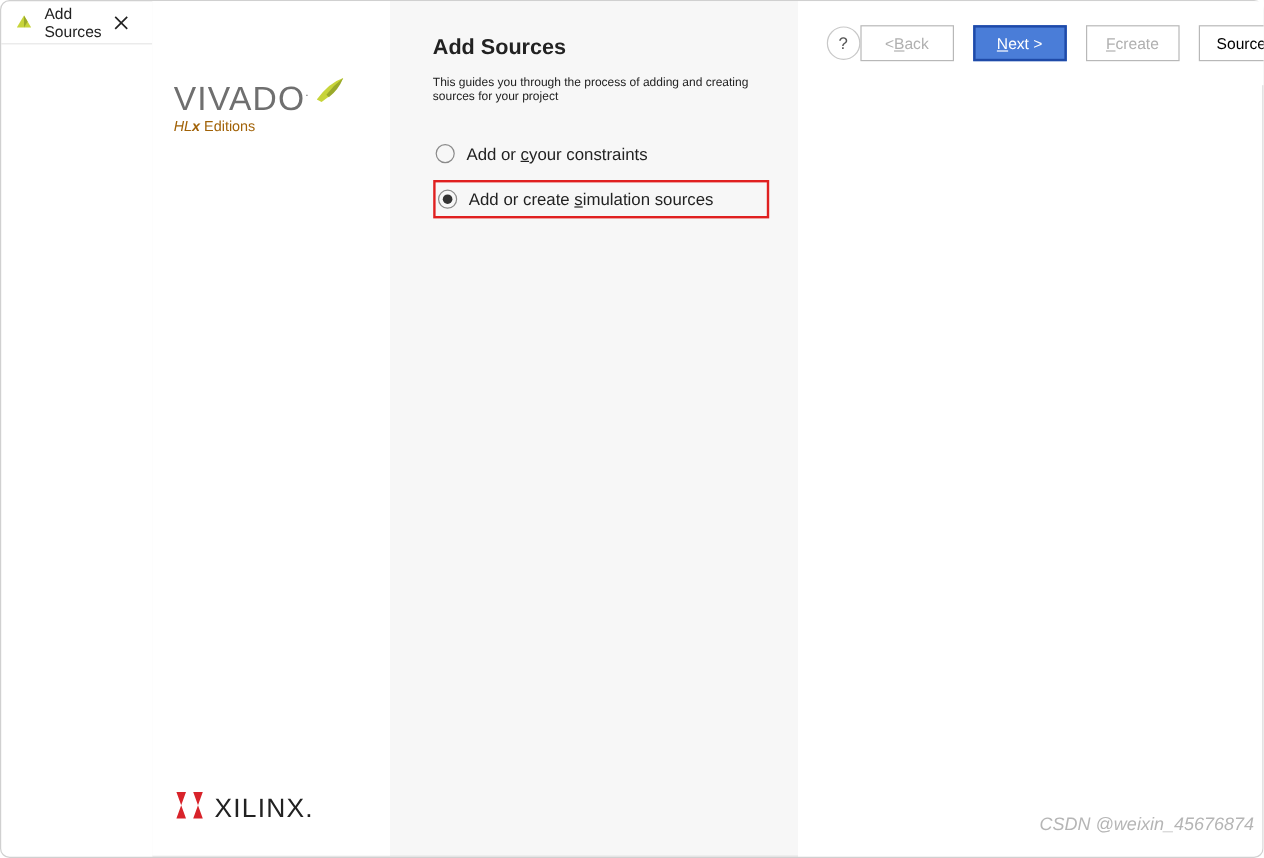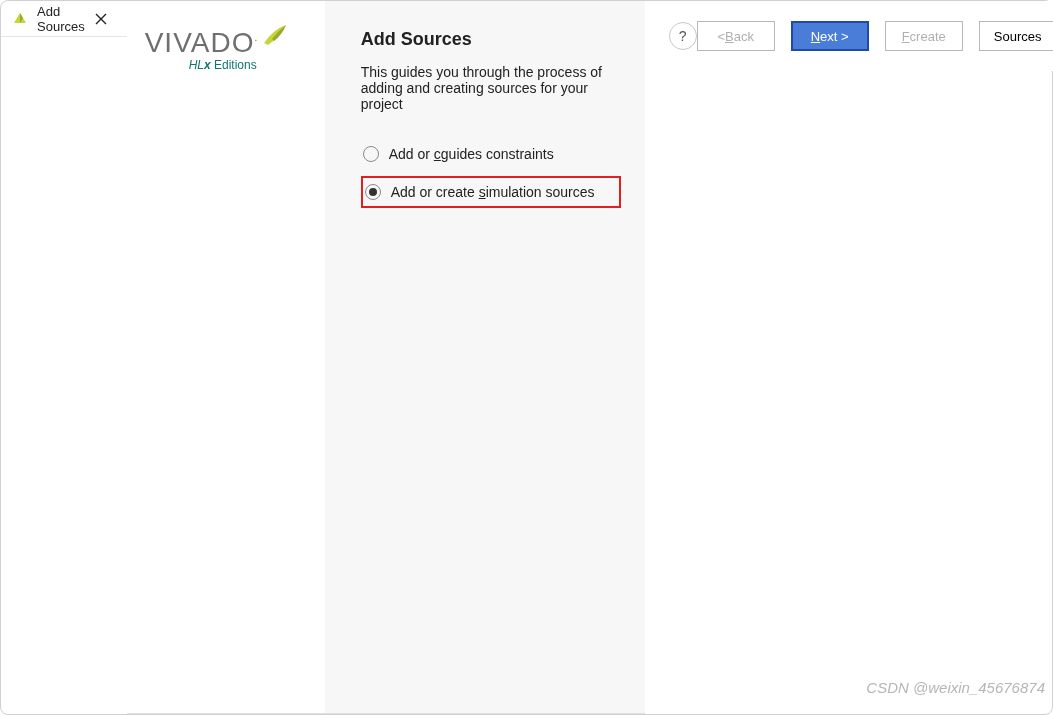--- a/index.html
+++ b/index.html
@@ -65,25 +65,26 @@
     }
     .vivado-logo { line-height: 1; }
     .vivado-logo .wordmark {
       font-family: Arial, sans-serif;
       font-size: 28px;
       letter-spacing: 1px;
       color: #6f6f6f;
       font-weight: 400;
       display: flex;
       align-items: flex-start;
+      margin-top: 40px;
     }
     .vivado-logo .sub {
       font-size: 12px;
-      color: #0f766e;
-      text-align: center;
+      color: #a16207;
+      text-align: left;
       margin-top: 2px;
       padding-right: 6px;
     }
     .leaf-icon { margin-left: 2px; margin-top: -6px; }
     .xilinx-logo {
       display: flex;
       align-items: center;
       gap: 8px;
     }
     .xilinx-logo .x-text {
@@ -98,34 +99,34 @@
       padding: 28px 24px 24px 36px;
       font-size: 14px;
       color: #222;
     }
     .main h2 {
       font-size: 18px;
       font-weight: 700;
       margin-bottom: 14px;
     }
     .main .desc {
-      font-size: 14px;
+      font-size: 10px;
       margin-bottom: 28px;
       color: #222;
     }
     .radio-row {
       display: flex;
       align-items: center;
       gap: 10px;
       margin-bottom: 8px;
       padding: 6px 8px 6px 2px;
     }
     .radio-row.highlight {
       border: 2px solid #e02020;
-      width: 260px;
+      width: 280px;
     }
     .radio {
       width: 16px;
       height: 16px;
       border: 1px solid #8a8a8a;
       border-radius: 50%;
       display: flex;
       align-items: center;
       justify-content: center;
       cursor: pointer;
@@ -219,29 +220,38 @@
             <span style="font-size:10px;vertical-align:top;margin-top:4px">.</span>
           <span class="leaf-icon">
             <svg width="30" height="26" viewBox="0 0 30 26">
               <path d="M4 20 Q 14 6 26 2 Q 20 14 8 22 Z" fill="#c7d43a"></path>
               <path d="M12 16 Q 18 8 26 2 Q 22 12 14 18 Z" fill="#9aa92a"></path>
             </svg>
           </span>
         </div>
         <div class="sub"><span style="font-style:italic">HL</span><span style="font-style:italic;font-weight:bold">x</span> <span>Editions</span></div>
       </div>
+      <div class="xilinx-logo">
+        <span>
+          <svg width="26" height="26" viewBox="0 0 26 26">
+            <path d="M2 2 L10 2 L6 13 L10 24 L2 24 L6 13 Z" fill="#d8232a"></path>
+            <path d="M24 2 L16 2 L20 13 L16 24 L24 24 L20 13 Z" fill="#d8232a"></path>
+          </svg>
+        </span>
+        <span class="x-text">XILINX.</span>
+      </div>
     </div>
 
     <div class="main">
       <h2>Add Sources</h2>
       <p class="desc">This guides you through the process of adding and creating sources for your project</p>
 
       <div class="radio-row">
         <span class="radio"></span>
-        <span class="radio-label"><span>Add or </span><span class="u">c</span><span>guides constraints</span></span>
+        <span class="radio-label"><span>Add or </span><span class="u">c</span><span>your constraints</span></span>
       </div>
 
 
       <div class="radio-row highlight">
         <span class="radio selected"></span>
         <span class="radio-label"><span>Add or create </span><span class="u">s</span><span>imulation sources</span></span>
       </div>
     </div>
   </div>
 

